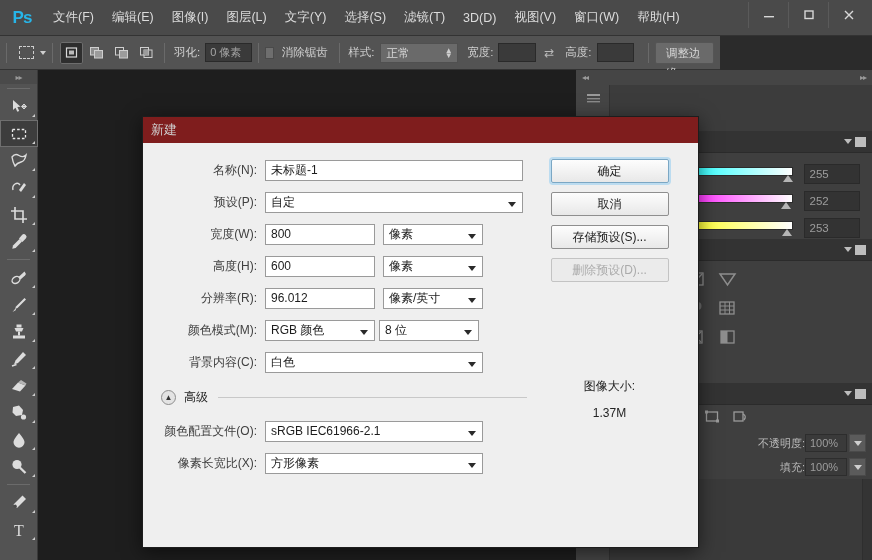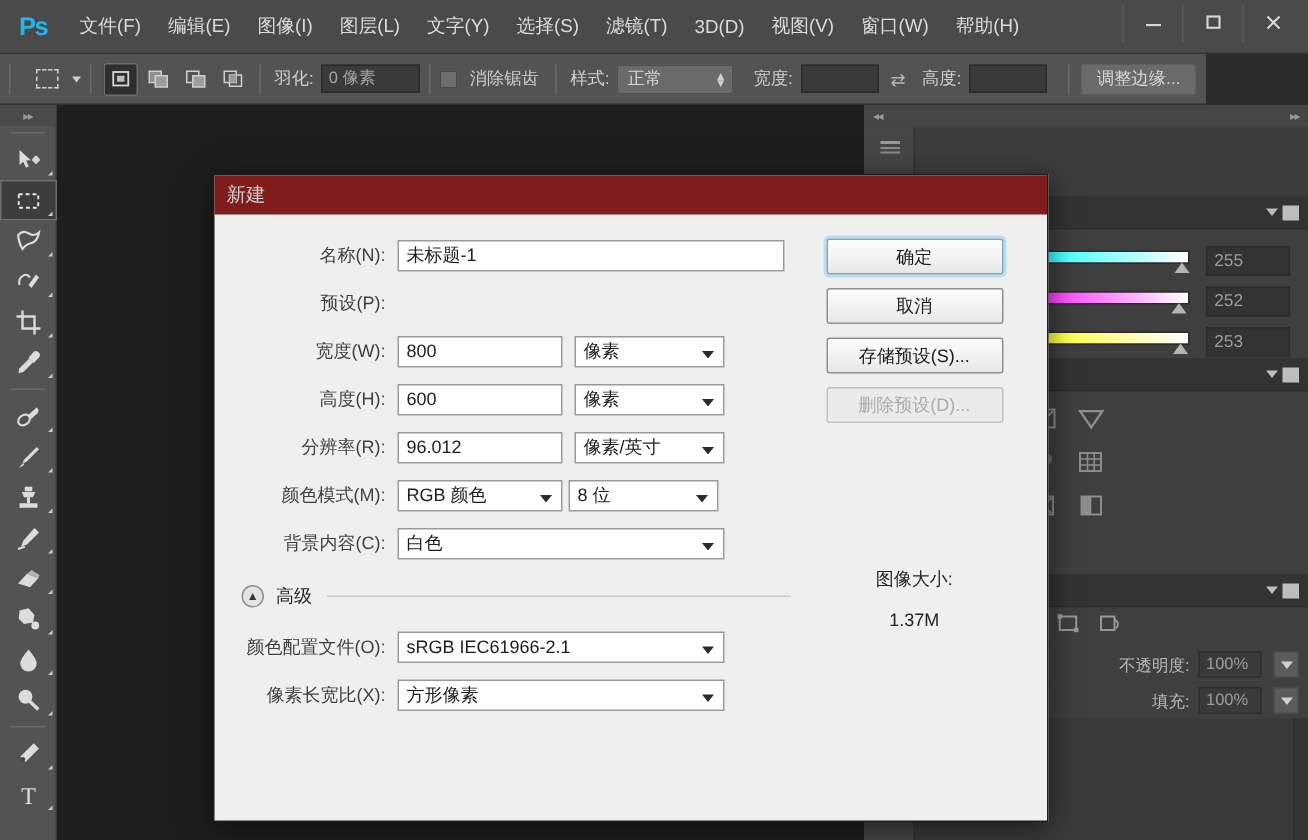--- a/index.html
+++ b/index.html
@@ -30,21 +30,21 @@
   }
   .win-buttons { position: absolute; right: 4px; top: 2px; display: flex; }
   .win-btn {
     width: 40px; height: 26px; display: flex; align-items: center; justify-content: center;
     color: #d8d8d8; font-size: 13px; border-left: 1px solid #5a5a5a;
   }
   .win-btn svg { display: block; }
 
   
   .optionsbar {
-    position: absolute; left: 0; top: 36px; width: 804px; height: 34px;
+    position: absolute; left: 0; top: 36px; width: 720px; height: 34px;
     background: #535353; display: flex; align-items: center;
     border-bottom: 1px solid #333;
     font-size: 11.5px; color: #cfcfcf;
   }
   .ob-sep { width: 1px; height: 20px; background: #6a6a6a; margin: 0 6px; }
   .ob-tool-preset {
     width: 24px; height: 22px; margin-left: 6px;
     display: flex; align-items: center; justify-content: center;
   }
   .marq-ico { width: 15px; height: 13px; border: 1px dashed #cfcfcf; }
@@ -172,21 +172,21 @@
   .adj-body { padding: 8px 10px 10px 10px; }
   .adj-row { display: flex; gap: 10px; margin-bottom: 9px; align-items: center; }
   .adj-ico { width: 22px; height: 20px; display: flex; align-items: center; justify-content: center; }
 
   
   .layers-tools {
     height: 26px; display: flex; align-items: center; gap: 12px; padding: 0 10px;
     background: #3f3f3f;
   }
   .layers-ctrl {
-    height: 24px; display: flex; align-items: center; gap: 6px; padding: 0 6px;
+    height: 24px; display: flex; align-items: center; padding: 0 6px;
     background: #3f3f3f; font-size: 11px; color: #b9b9b9;
   }
   .mini-select {
     background: #3a3a3a; border: 1px solid #2d2d2d; height: 18px; min-width: 42px;
     position: relative;
   }
   .mini-select .sp { position: absolute; right: 3px; top: 3px; color: #c0c0c0; font-size: 8px; line-height: 5px; }
   .pct-field {
     background: #3a3a3a; border: 1px solid #2d2d2d; height: 18px; width: 42px;
     color: #9d9d9d; font-size: 11px; line-height: 16px; padding: 0 4px; text-align: left;
@@ -702,20 +702,24 @@
 
       <div class="dlg-left">
 
         <div class="frm-row">
           <div class="frm-label">名称(N):</div>
           <div class="txt-input" style="width:258px;">未标题-1</div>
         </div>
 
         <div class="frm-row">
           <div class="frm-label">预设(P):</div>
+          <div class="sel-box" style="width:258px;">
+            <span>自定</span>
+            <span class="arr"></span>
+          </div>
         </div>
 
 
         <div class="frm-row">
           <div class="frm-label">宽度(W):</div>
           <div class="txt-input" style="width:110px;">800</div>
           <div class="sel-box" style="width:100px;margin-left:8px;">
             <span>像素</span>
             <span class="arr"></span>
           </div>

